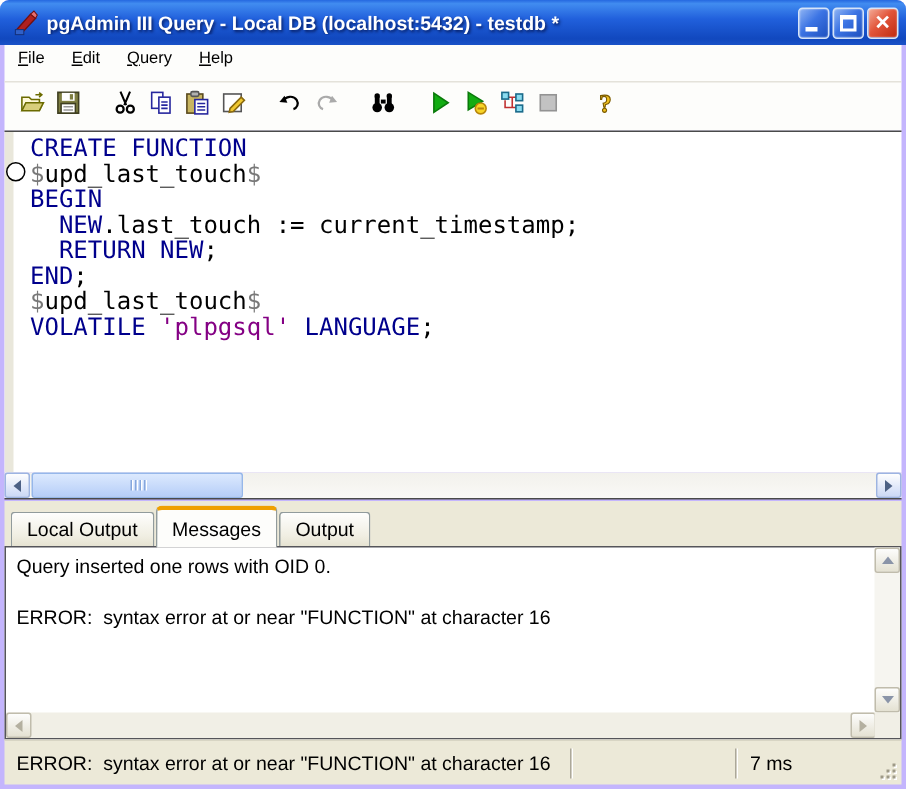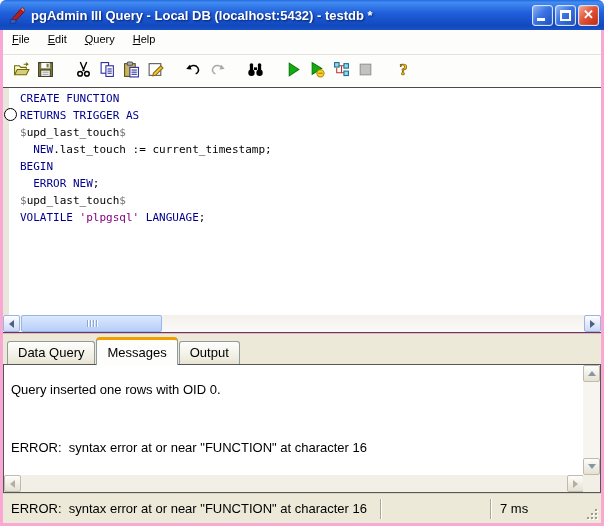--- a/index.html
+++ b/index.html
@@ -1,18 +1,18 @@
 <!DOCTYPE html>
 <html style="--kw: #00008C; --id: #000000; --str: #840084; --dq: #787878; --tab_accent: #EFA000; --title_text: #FFFFFF;"><head>
 <meta charset="utf-8">
 <style>
   * { margin:0; padding:0; box-sizing:border-box; }
   html,body { width:604px; height:526px; overflow:hidden; background:#fff;
               font-family:"Liberation Sans", sans-serif; }
-  .window { position:relative; width:604px; height:526px; background:#f9a8d4;
+  .window { position:relative; width:604px; height:526px; background:#c4b5fd;
             border-radius:6px 6px 0 0; }
 
   
   .titlebar { position:absolute; top:0; left:0; width:604px; height:30px;
     border-radius:6px 6px 0 0;
     background:linear-gradient(180deg,#2568E0 0%,#418CF0 8%,#2160DC 42%,#1148BE 86%,#1A52C8 100%);
     display:flex; align-items:center; padding:0 5px; }
   .title-icon { width:18px; height:18px; margin:0 5px 0 3px; flex:0 0 auto; }
   .title-text { color:var(--title_text,#fff); font-weight:bold; font-size:13px;
     text-shadow:1px 1px 2px rgba(5,25,90,.9); white-space:nowrap; overflow:hidden; flex:1; }
@@ -38,21 +38,21 @@
     border-top:1px solid #E4E2DA; }
   .tb-btn { width:24px; height:24px; display:flex; align-items:center; justify-content:center; }
   .tb-btn.gap { margin-left:14px; }
   .tb-btn svg { width:17px; height:17px; }
 
   
   .editor { position:absolute; top:87px; left:3px; width:598px; height:228px;
     background:#fff; border-top:1px solid #4A4A4A; overflow:hidden; }
   .editor-margin { position:absolute; left:0; top:0; width:6px; height:100%; background:#E9E7DB; }
   .code-lines { position:absolute; left:17px; top:2px;
-    font-family:"DejaVu Sans Mono","Liberation Mono",monospace; font-size:11px; }
+    font-family:"DejaVu Sans Mono","Liberation Mono",monospace; font-size:16px; }
   .code-line { height:17px; line-height:17px; white-space:pre; }
   .tok-kw { color:var(--kw,#00008C); }
   .tok-id { color:var(--id,#000); }
   .tok-str { color:var(--str,#840084); }
   .tok-dq { color:var(--dq,#787878); }
   .caret { display:inline-block; width:2px; height:14px; background:#000;
     vertical-align:-2px; margin:0 -1px; }
   .line-marker { position:absolute; left:1px; top:20px; width:13px; height:13px;
     border:1.6px solid #000; border-radius:50%; background:#fff; }
 
@@ -81,21 +81,21 @@
   .tab { height:23px; line-height:21px; padding:0 10px; margin-right:1px;
     background:linear-gradient(180deg,#FEFEFD,#F0EEE2 70%,#E6E3D2);
     border:1px solid #919B9C; border-bottom:none; border-radius:3px 3px 0 0; color:#000; }
   .tab.active { height:28px; line-height:25px; background:#FDFDFB; position:relative; z-index:2;
     border-top:3px solid var(--tab_accent,#EFA000); border-radius:4px 4px 0 0; margin-bottom:-1px; }
 
   
   .messages { position:absolute; top:364px; left:3px; width:598px; height:129px;
     background:#fff; border:1px solid #55555A; }
   .msg-lines { position:absolute; left:7px; top:4px; right:22px; font-size:13px; color:#000; }
-  .msg-line { height:17px; line-height:17px; white-space:pre;margin-top:12px; }
+  .msg-line { height:17px; line-height:17px; white-space:pre; }
   .vscroll { position:absolute; right:0; top:0; width:17px; height:110px; background:#F6F5F0; }
   .vs-btn { position:absolute; left:0; width:17px; height:17px; border-radius:2px;
     background:linear-gradient(180deg,#FDFDFC,#E4E1D2); border:1px solid #C0BCAC;
     display:flex; align-items:center; justify-content:center; }
   .vs-up { top:0; } .vs-down { bottom:0; }
   .msg-hscroll { position:absolute; left:0; bottom:0; width:580px; height:17px; background:#F1EFE6; }
   .mh-btn { position:absolute; top:0; width:17px; height:17px; border-radius:2px;
     background:linear-gradient(180deg,#FDFDFC,#E4E1D2); border:1px solid #C0BCAC;
     display:flex; align-items:center; justify-content:center; }
   .mh-left { left:0; } .mh-right { right:0; }
@@ -256,25 +256,25 @@
             <text x="8" y="13.5" text-anchor="middle" font-size="16" font-weight="bold" fill="#F0C020" stroke="#7A5A00" stroke-width="0.7" font-family="Liberation Serif,serif">?</text>
           </svg></span>
       </div>
     </div>
 
   <div class="editor">
     <div class="editor-margin"></div>
     <div class="line-marker"></div>
     <div class="code-lines" id="code-lines">
         <div class="code-line"><span class="tok-kw">CREATE FUNCTION</span></div>
-        <div class="code-line"><span class="tok-kw">RETURNS TRIGGER AS</span></div>
         <div class="code-line"><span class="tok-dq">$</span><span class="tok-id">upd_last_touch</span><span class="tok-dq">$</span></div>
+        <div class="code-line"><span class="tok-kw">BEGIN</span></div>
         <div class="code-line"><span class="tok-id">  </span><span class="tok-kw">NEW</span><span class="tok-id">.last_touch := current_timestamp;</span></div>
-        <div class="code-line"><span class="tok-kw">BEGIN</span></div>
-        <div class="code-line"><span class="tok-id">  </span><span class="tok-kw">ERROR NEW</span><span class="tok-id">;</span></div>
+        <div class="code-line"><span class="tok-id">  </span><span class="tok-kw">RETURN NEW</span><span class="tok-id">;</span></div>
+        <div class="code-line"><span class="tok-kw">END</span><span class="tok-id">;</span></div>
         <div class="code-line"><span class="tok-dq">$</span><span class="tok-id">upd_last_touch</span><span class="tok-dq">$</span></div>
         <div class="code-line"><span class="tok-kw">VOLATILE </span><span class="tok-str">'plpgsql'</span><span class="tok-id"> </span><span class="tok-kw">LANGUAGE</span><span class="tok-id">;</span></div>
       </div>
   </div>
 
   <div class="hscroll">
     <div class="scroll-btn hs-left">
         <span class="tri tri-left"></span>
       </div>
     <div class="hs-thumb">
@@ -282,21 +282,21 @@
         <i></i>
         <i></i>
         <i></i>
       </div>
     <div class="scroll-btn hs-right">
         <span class="tri tri-right"></span>
       </div>
   </div>
 
   <div class="tabbar" id="tabbar">
-      <div class="tab">Data Query</div>
+      <div class="tab">Local Output</div>
       <div class="tab active">Messages</div>
       <div class="tab">Output</div>
     </div>
 
   <div class="messages">
     <div class="msg-lines" id="msg-lines">
         <div class="msg-line">Query inserted one rows with OID 0.</div>
         <div class="msg-line"></div>
         <div class="msg-line">ERROR:  syntax error at or near "FUNCTION" at character 16</div>
       </div>

